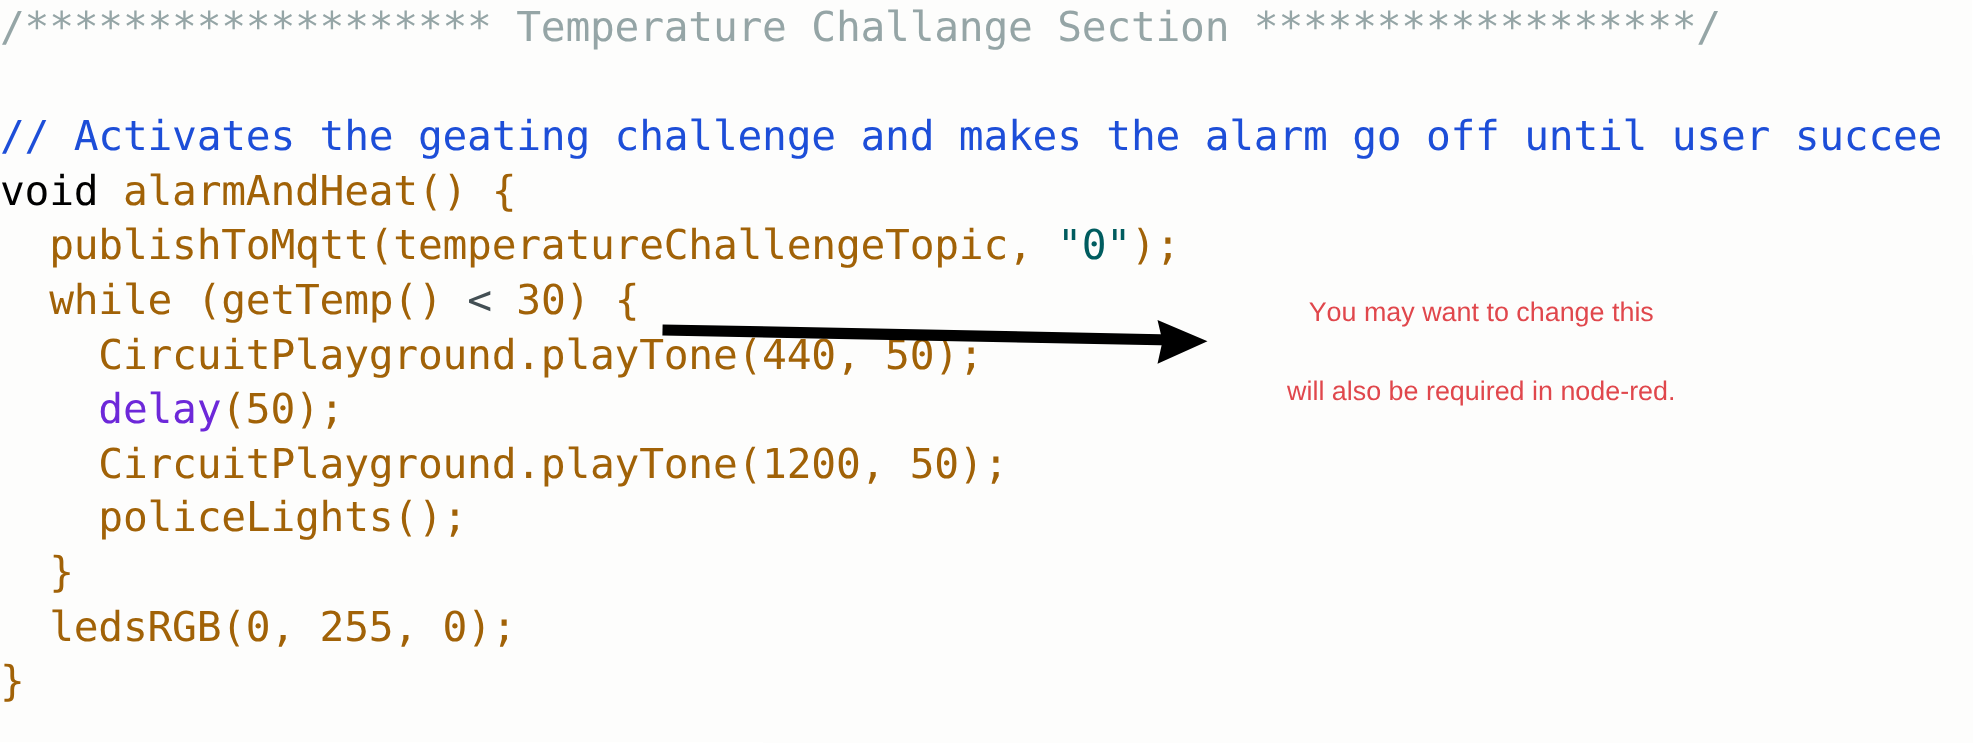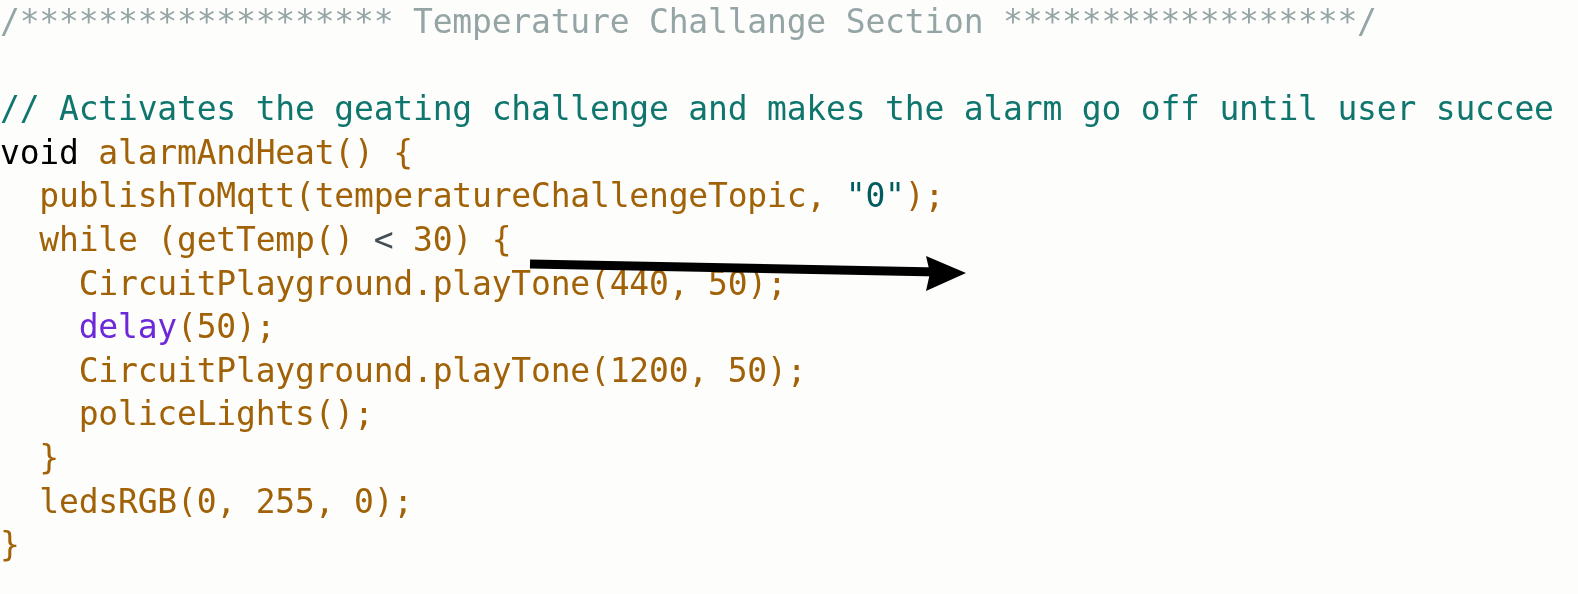--- a/index.html
+++ b/index.html
@@ -33,21 +33,21 @@
   }
 
   .code-line {
     height: 43.6px;
     white-space: pre;
     overflow: visible;
   }
 
   
   .tok-comment   { color: #95a5a6; }
-  .tok-linecmt   { color: #0f766e; }
+  .tok-linecmt   { color: #1d4ed8; }
   .tok-keyword   { color: #000000; }   
   .tok-control   { color: #a16207; }   
   .tok-func      { color: #6d28d9; }   
   .tok-string    { color: #005c5f; }
   .tok-op        { color: #434f54; }
   .tok-plain     { color: #a16207; }
 
   
   #annotation-note {
     position: absolute;
@@ -79,15 +79,17 @@
   <div id="code"><div class="code-line"><span class="tok-comment">/******************* Temperature Challange Section ******************/</span></div><div class="code-line"><span class="tok-plain"></span>&nbsp;</div><div class="code-line"><span class="tok-linecmt">// Activates the geating challenge and makes the alarm go off until user succee</span></div><div class="code-line"><span class="tok-keyword">void</span><span class="tok-plain"> alarmAndHeat() {</span></div><div class="code-line"><span class="tok-plain">  publishToMqtt(temperatureChallengeTopic, </span><span class="tok-string">"0"</span><span class="tok-plain">);</span></div><div class="code-line"><span class="tok-plain">  </span><span class="tok-control">while</span><span class="tok-plain"> (getTemp() </span><span class="tok-op">&lt;</span><span class="tok-plain"> 30) {</span></div><div class="code-line"><span class="tok-plain">    CircuitPlayground.playTone(440, 50);</span></div><div class="code-line"><span class="tok-plain">    </span><span class="tok-func">delay</span><span class="tok-plain">(50);</span></div><div class="code-line"><span class="tok-plain">    CircuitPlayground.playTone(1200, 50);</span></div><div class="code-line"><span class="tok-plain">    policeLights();</span></div><div class="code-line"><span class="tok-plain">  }</span></div><div class="code-line"><span class="tok-plain">  ledsRGB(0, 255, 0);</span></div><div class="code-line"><span class="tok-plain">}</span></div></div>
 
   <svg id="annotation-arrow" viewBox="0 0 1578 594" xmlns="http://www.w3.org/2000/svg">
     <g>
       <line id="arrow-shaft" x1="530" y1="264" x2="938" y2="272" stroke="#000000" stroke-width="9" stroke-linecap="butt"></line>
       <polygon id="arrow-head" points="966,273 926,256 930,273 926,291" fill="#000000"></polygon>
     </g>
   </svg>
 
   <div id="annotation-note" style="color: rgb(224, 71, 76);">
+    <div>You may want to change this</div>
+    <div>will also be required in node-red.</div>
   </div>
 
 </div>
 
 </body></html>

